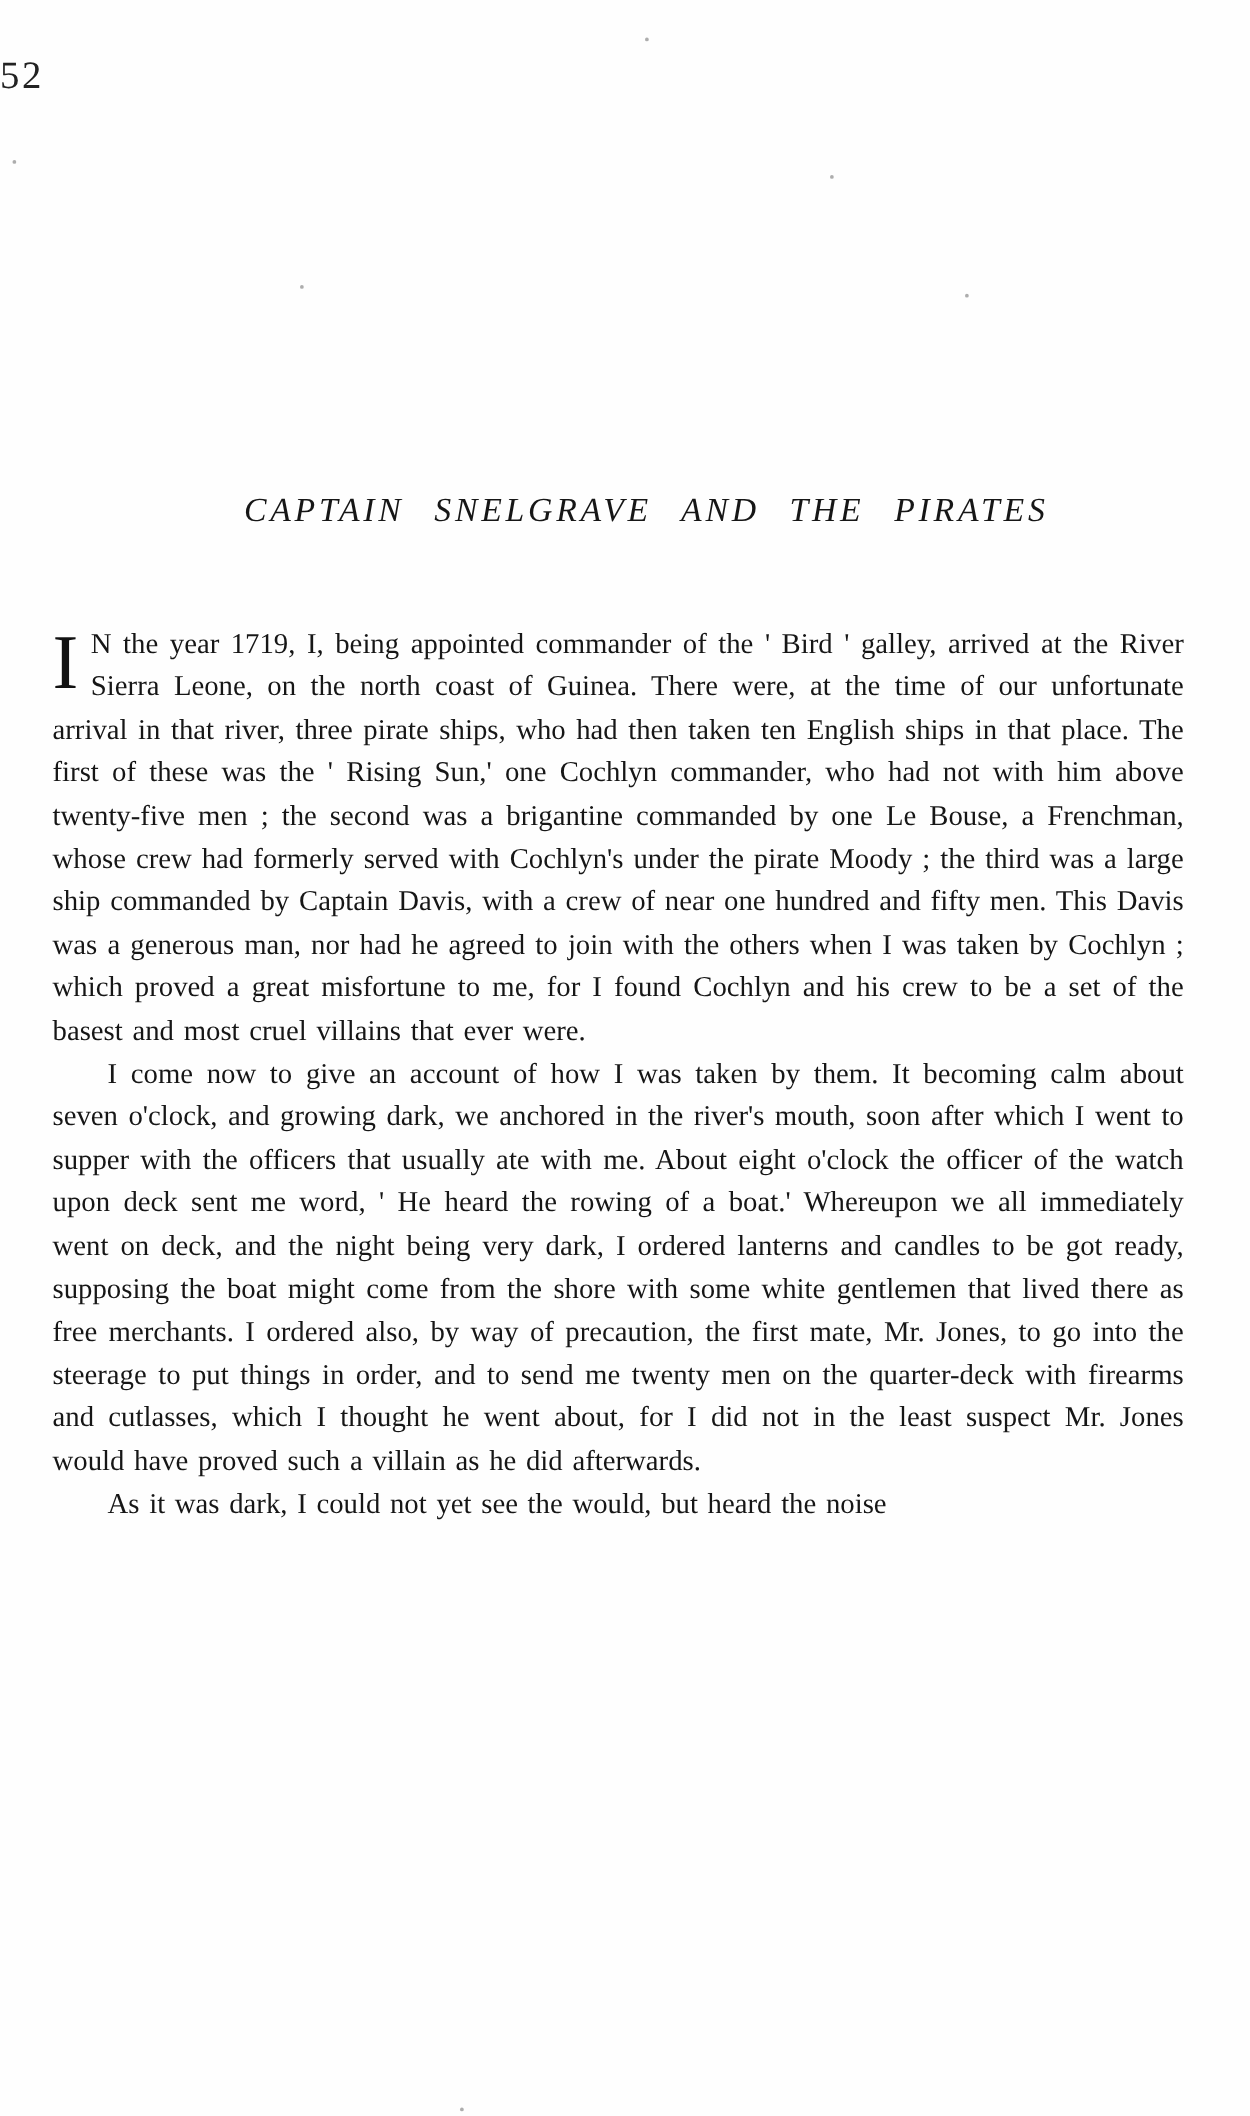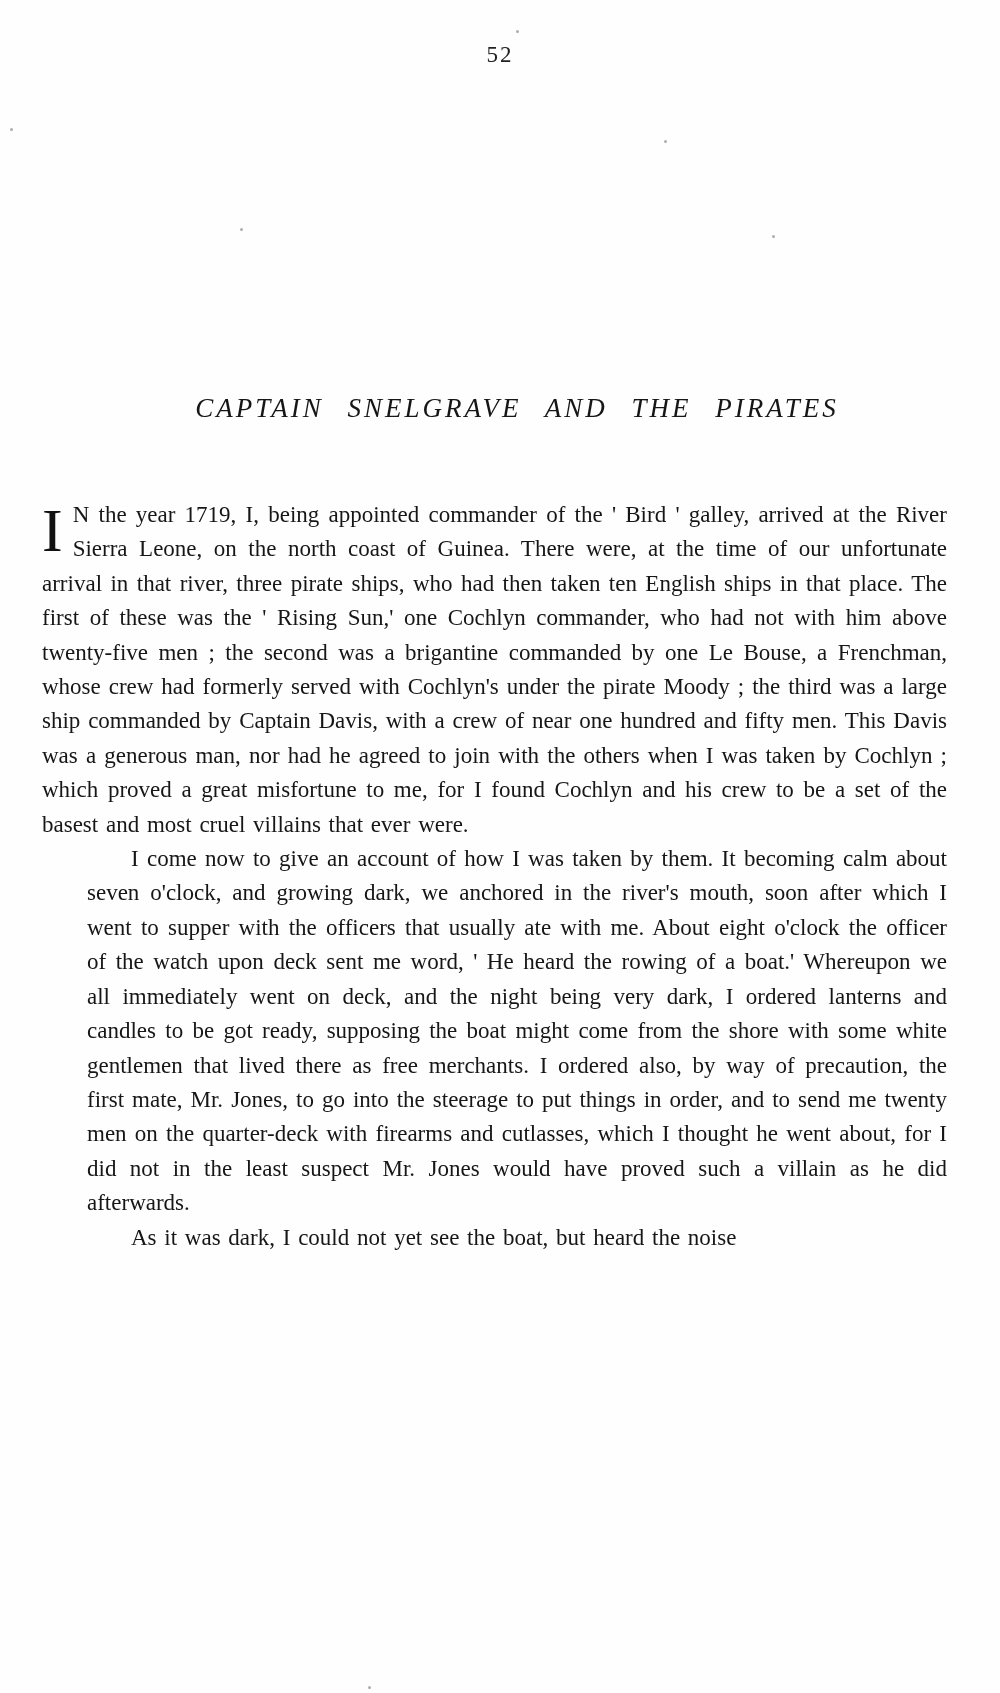--- a/index.html
+++ b/index.html
@@ -15,22 +15,21 @@
     color: #1c1c1c;
     font-family: "Liberation Serif", "DejaVu Serif", serif;
     overflow: hidden;
     box-sizing: border-box;
   }
   .page-number {
     position: absolute;
     top: 42px;
     left: 0;
     width: 100%;
-    text-align: center;
-    font-size: 23px;
+    font-size: 31px;
     letter-spacing: 2px;
     color: #222;
   }
   .chapter-title {
     position: absolute;
     top: 393px;
     left: 0;
     width: 100%;
     margin: 0;
     text-align: center;
@@ -52,21 +51,20 @@
     text-align: justify;
     word-spacing: 2px;
     color: #161616;
   }
   .para {
     margin: 0;
     padding: 0;
   }
   .para.indent {
     text-indent: 44px;
-    margin-left: 45px;
   }
   .dropcap {
     float: left;
     font-size: 62px;
     line-height: 52px;
     padding: 6px 10px 0 0;
     font-weight: 400;
     color: #111;
   }
   
@@ -102,17 +100,17 @@
   <h1 class="chapter-title">CAPTAIN SNELGRAVE AND THE PIRATES</h1>
 
   <div class="body-text">
 
     <p class="para first">
       <span class="dropcap">I</span><span>N the year 1719, I, being appointed commander of the ' Bird ' galley, arrived at the River Sierra Leone, on the north coast of Guinea.  There were, at the time of our unfortunate arrival in that river, three pirate ships, who had then taken ten English ships in that place.  The first of these was the ' Rising Sun,' one Cochlyn commander, who had not with him above twenty-five men ; the second was a brigantine commanded by one Le Bouse, a Frenchman, whose crew had formerly served with Cochlyn's under the pirate Moody ; the third was a large ship commanded by Captain Davis, with a crew of near one hundred and fifty men.  This Davis was a generous man, nor had he agreed to join with the others when I was taken by Cochlyn ;  which proved a great misfortune to me, for I found Cochlyn and his crew to be a set of the basest and most cruel villains that ever were.</span>
     </p>
 
     <p class="para indent">I come now to give an account of how I was taken by them.  It becoming calm about seven o'clock, and growing dark, we anchored in the river's mouth, soon after which I went to supper with the officers that usually ate with me.  About eight o'clock the officer of the watch upon deck sent me word, ' He heard the rowing of a boat.' Whereupon we all immediately went on deck, and the night being very dark, I ordered lanterns and candles to be got ready, supposing the boat might come from the shore with some white gentlemen that lived there as free merchants.  I ordered also, by way of precaution, the first mate, Mr. Jones, to go into the steerage to put things in order, and to send me twenty men on the quarter-deck with firearms and cutlasses, which I thought he went about, for I did not in the least suspect Mr. Jones would have proved such a villain as he did afterwards.</p>
 
-    <p class="para indent">As it was dark, I could not yet see the boat, but heard the noise</p>
+    <p class="para indent">As it was dark, I could not yet see the would, but heard the noise</p>
 
   </div>
 
 </div>
 
 </body></html>

